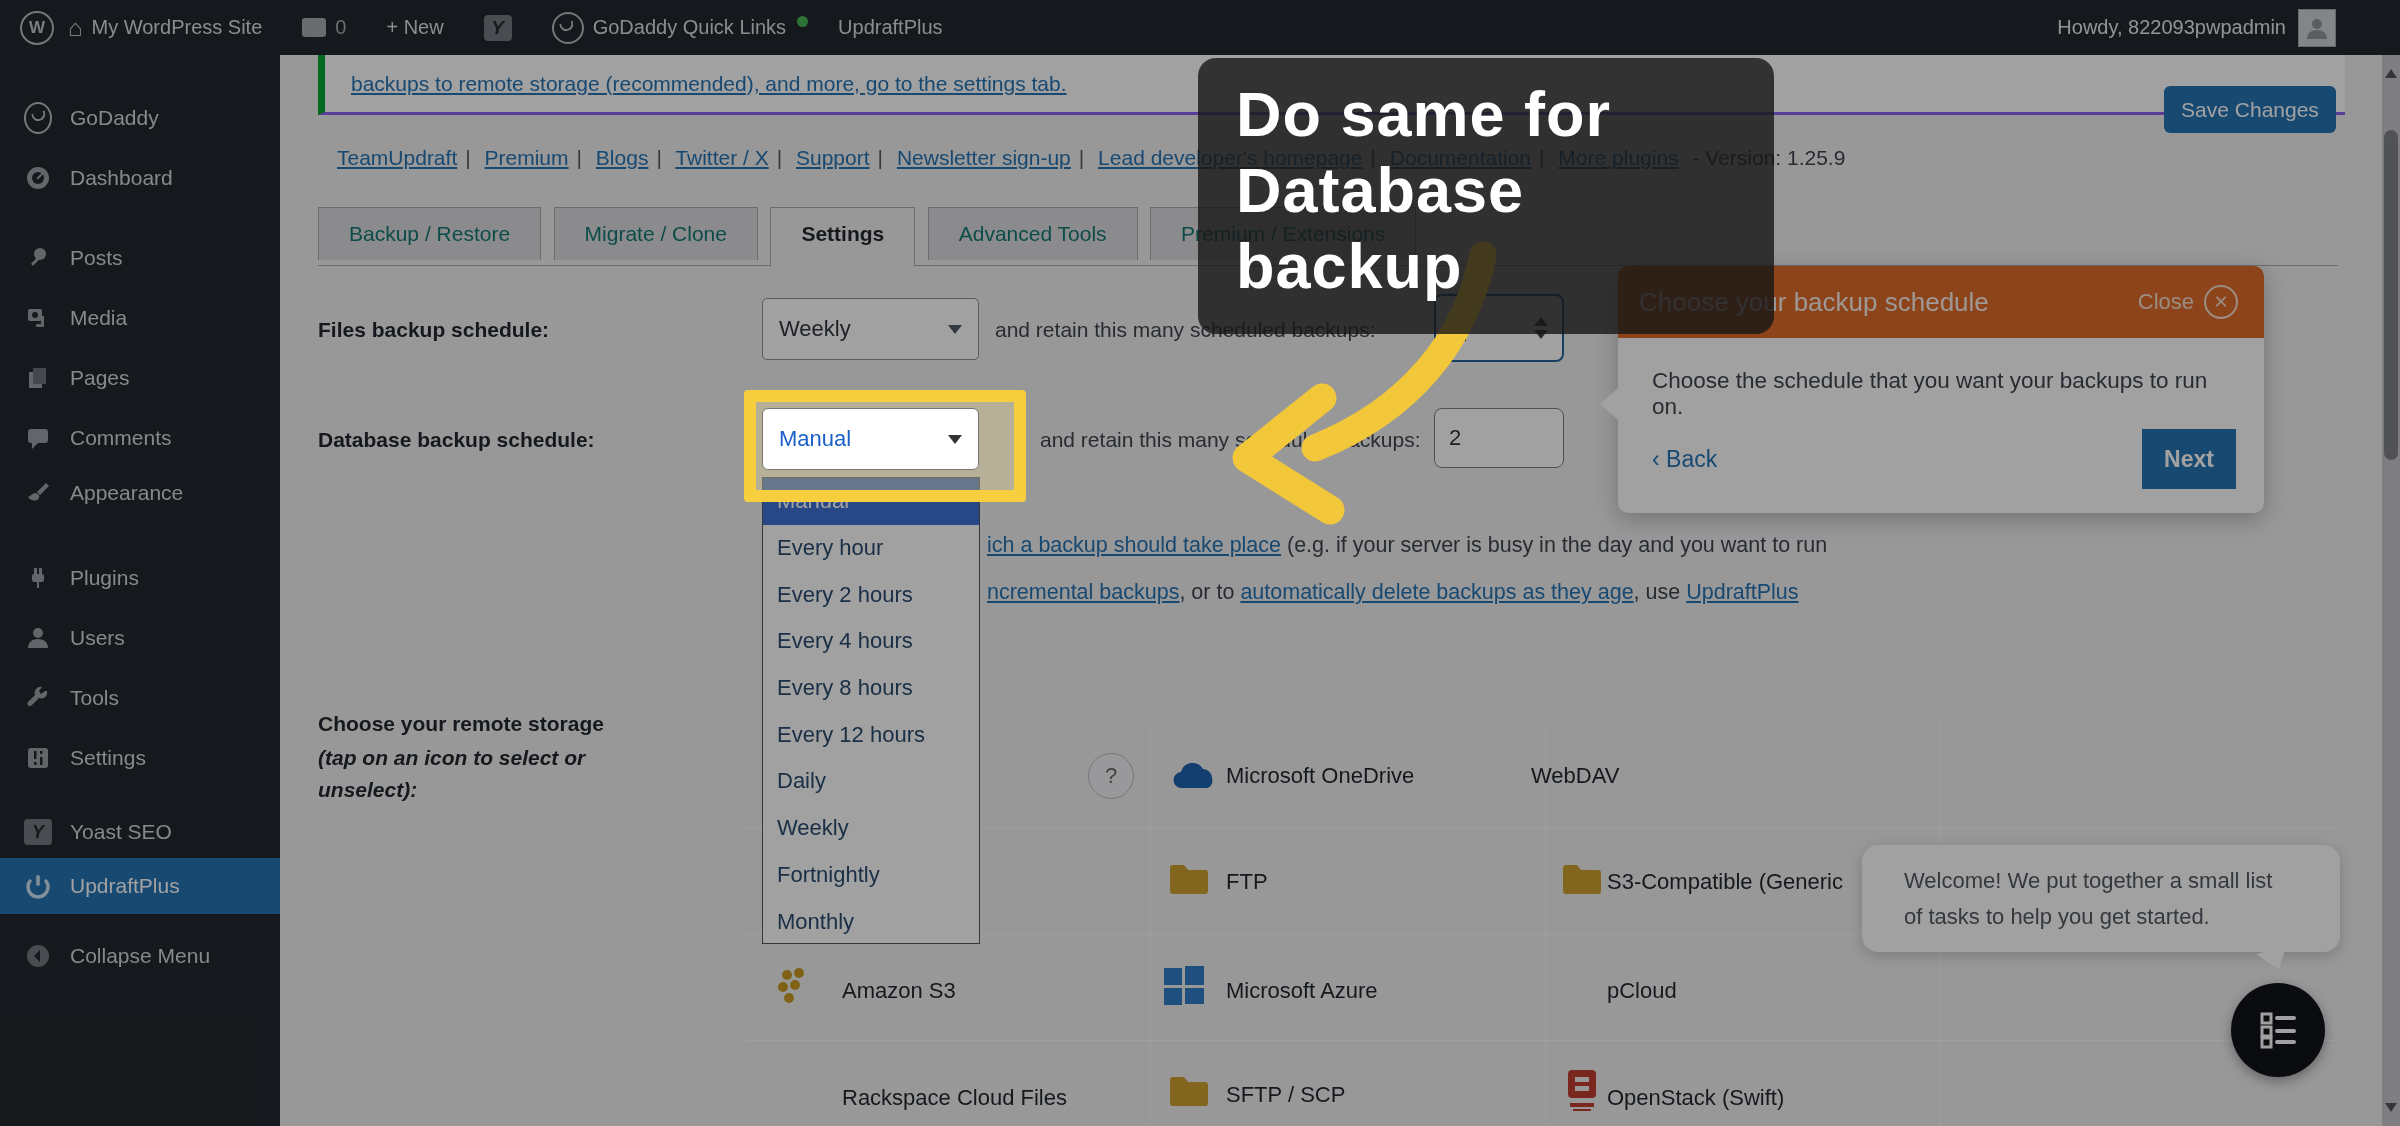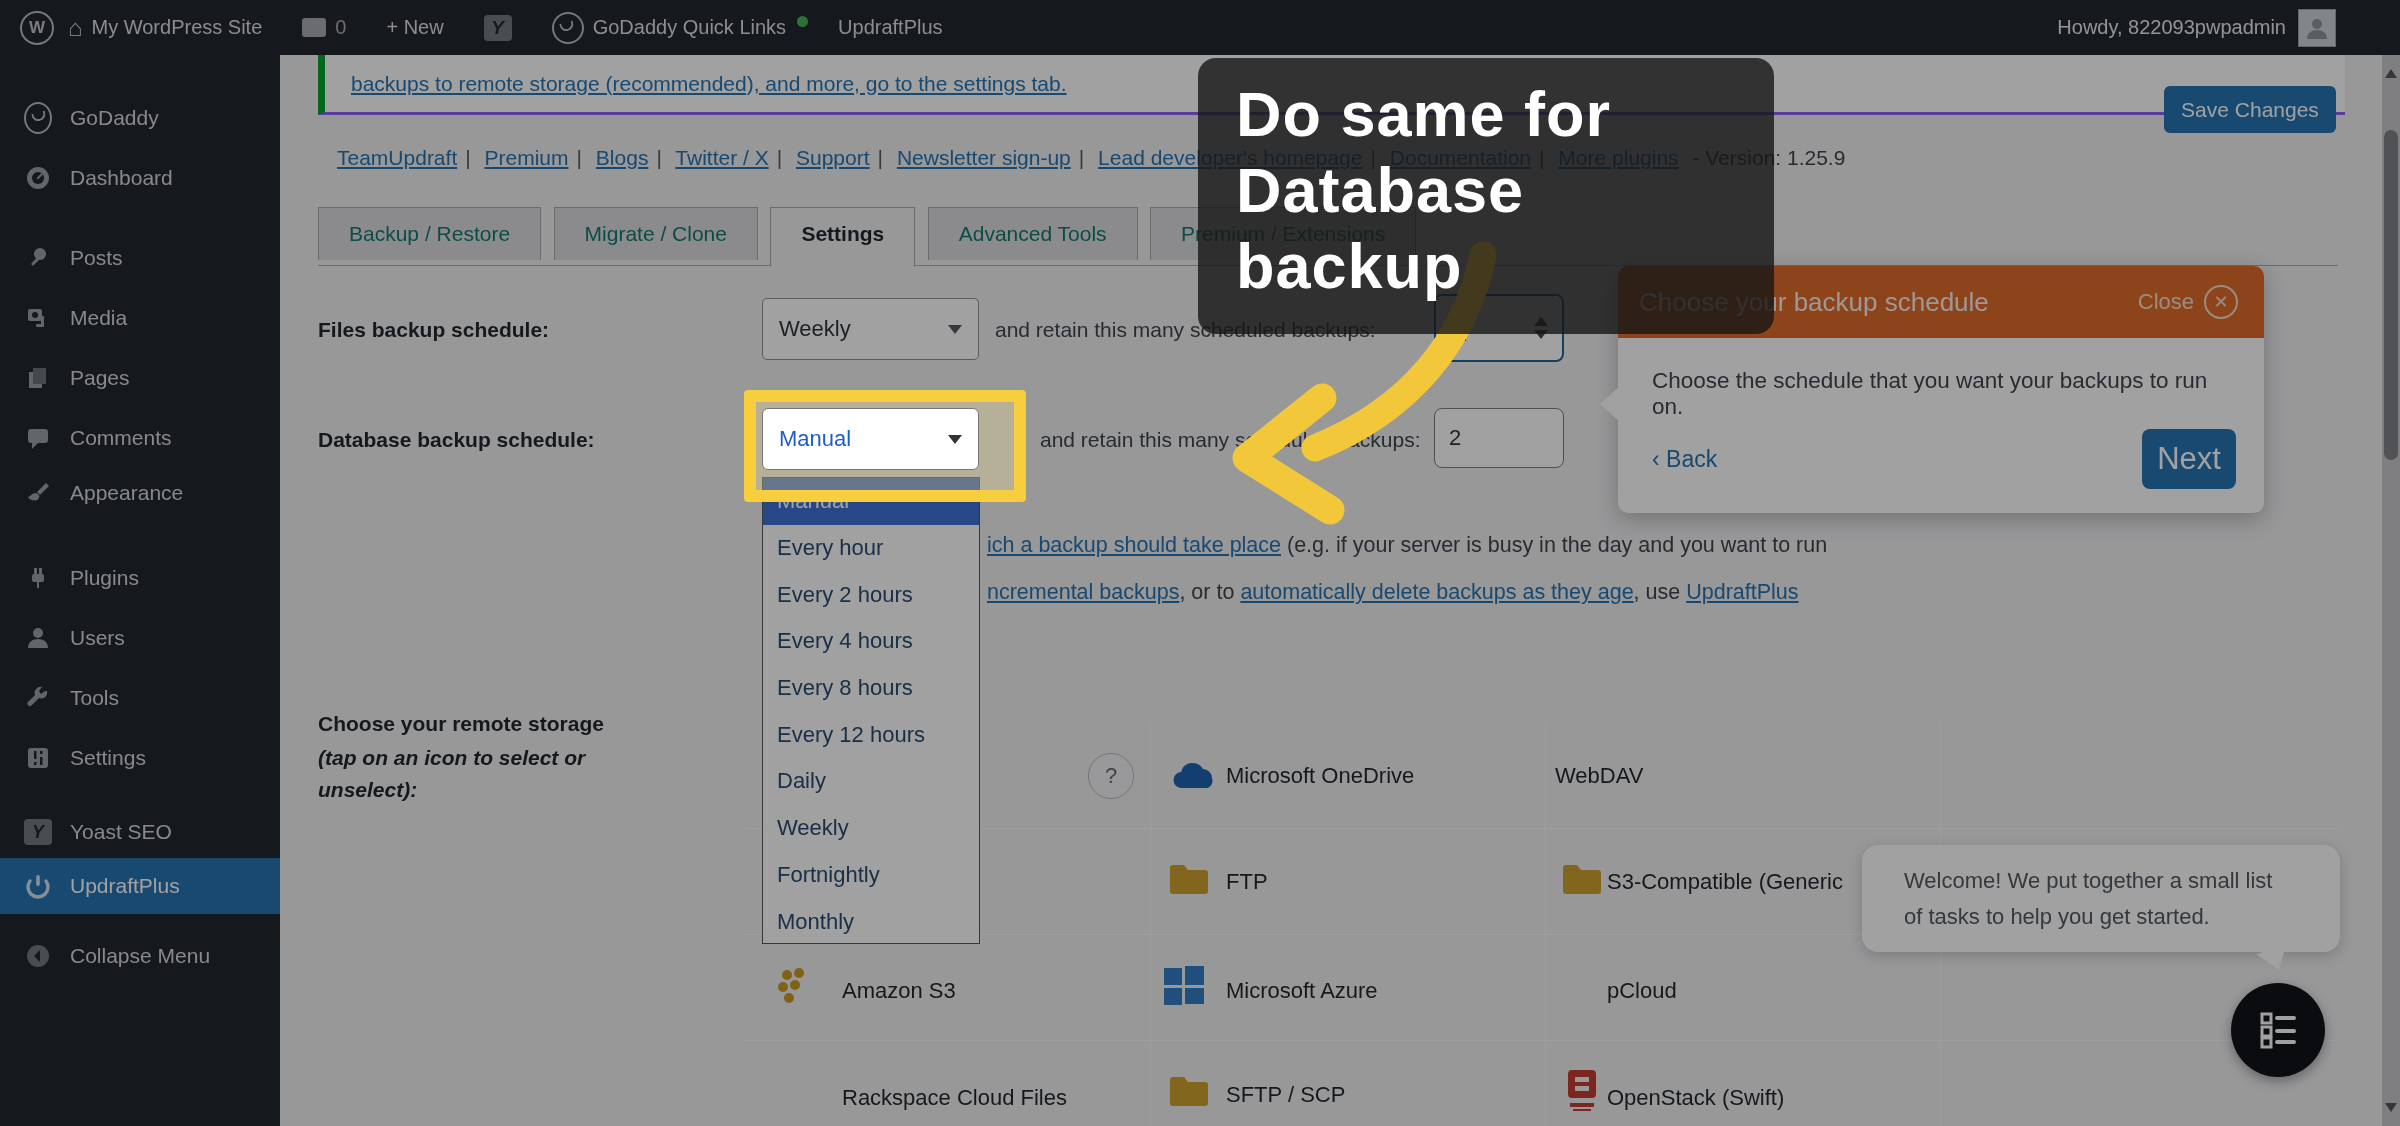--- a/index.html
+++ b/index.html
@@ -91,22 +91,22 @@
         box-shadow:0 6px 22px rgba(0,0,0,0.25);background:#fff;}
   .tour-head{height:72px;background:#df6926;border-radius:10px 10px 0 0;display:flex;align-items:center;
              padding:0 26px 0 21px;box-sizing:border-box;color:#fbe9dc;}
   .tour-title{font-size:26px;color:#faf0e8;}
   .tour-close{margin-left:auto;display:flex;align-items:center;gap:10px;font-size:22px;color:#f6ddc9;cursor:pointer;}
   .close-x{width:30px;height:30px;border:2px solid #f6ddc9;border-radius:50%;display:flex;align-items:center;
            justify-content:center;font-size:18px;}
   .tour-body{padding:30px 34px 0 34px;font-size:22.5px;color:#3c434a;}
   .tour-foot{position:absolute;left:0;right:0;bottom:24px;display:flex;align-items:center;padding:0 28px 0 34px;}
   .back-link{font-size:23px;color:#2271b1;cursor:pointer;}
-  .next-btn{margin-left:auto;width:94px;height:60px;background:#2271b1;border:none;border-radius:8px;color:#fff;
-            font-size:31px;font-family:"Liberation Sans",sans-serif;cursor:pointer;}
+  .next-btn{margin-left:auto;width:94px;height:60px;background:#2271b1;border:none;border-radius:0;color:#fff;
+            font-size:23px;font-family:"Liberation Sans",sans-serif;cursor:pointer;font-weight:bold;}
   .tour-ptr{position:absolute;left:-18px;top:120px;width:0;height:0;border:18px solid transparent;border-left:none;
             border-right:20px solid #fff;}
 
   
   .welcome{left:1862px;top:845px;width:478px;height:107px;background:#fff;border-radius:16px;z-index:15;
            box-shadow:0 4px 14px rgba(0,0,0,0.18);font-size:22px;color:#50575e;
            display:flex;flex-direction:column;justify-content:center;padding-left:42px;box-sizing:border-box;line-height:1.6;}
   .welcome-tail{left:2262px;top:948px;width:0;height:0;border:16px solid transparent;border-top:22px solid #fff;
                 transform:rotate(-20deg);z-index:15;}
   .check-btn{left:2231px;top:983px;width:94px;height:94px;border-radius:50%;background:#0c0f12;z-index:15;
@@ -387,21 +387,21 @@
     <div class="vline" style="left:800px;"></div>
     <div class="vline" style="left:1195px;"></div>
 
     <div class="help-circle" style="left:343px;top:31px;">?</div>
     <span class="prov-icon" style="left:423px;top:38px;">
       <svg width="48" height="32" viewBox="0 0 48 32">
           <path d="M14 28a8 8 0 0 1-1-16 12 12 0 0 1 22-3 9 9 0 0 1 9 9 8 8 0 0 1-4 10z" fill="#1b5fae"></path>
         </svg>
     </span>
     <span class="prov-label" style="left:481px;top:41px;">Microsoft OneDrive</span>
-    <span class="prov-label" style="left:788px;top:41px;padding-left:22px;text-align:right;">WebDAV</span>
+    <span class="prov-label" style="left:764px;top:41px;padding-left:22px;text-align:right;">WebDAV</span>
 
     <span class="prov-icon" style="left:423px;top:140px;">
       <svg width="42" height="34" viewBox="0 0 42 34">
           <path d="M2 6a3 3 0 0 1 3-3h11l4 5h17a3 3 0 0 1 3 3v18a3 3 0 0 1-3 3H5a3 3 0 0 1-3-3z" fill="#cfa02a"></path>
         </svg>
     </span>
     <span class="prov-label" style="left:481px;top:147px;">FTP</span>
     <span class="prov-icon" style="left:816px;top:140px;">
       <svg width="42" height="34" viewBox="0 0 42 34">
           <path d="M2 6a3 3 0 0 1 3-3h11l4 5h17a3 3 0 0 1 3 3v18a3 3 0 0 1-3 3H5a3 3 0 0 1-3-3z" fill="#cfa02a"></path>

